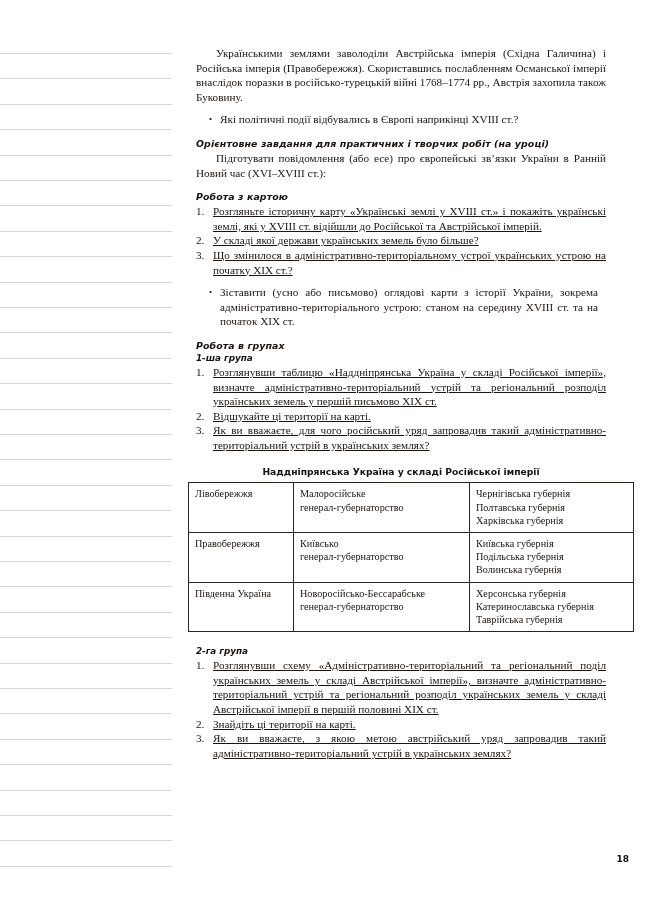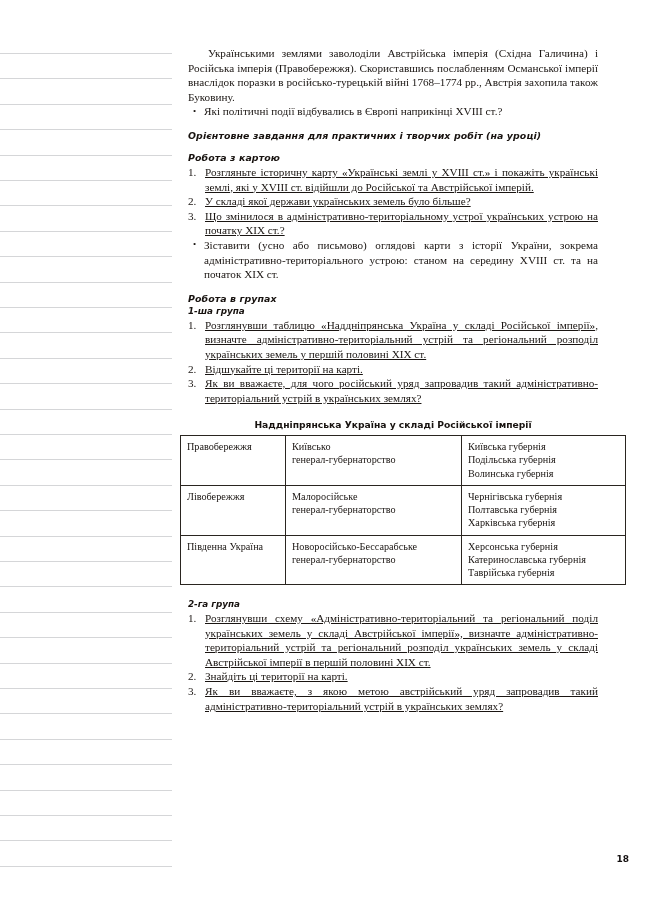--- a/index.html
+++ b/index.html
@@ -29,21 +29,21 @@
     position: absolute;
     left: 0;
     width: 172px;
     height: 1px;
     background: #d5d6d8;
   }
 
   
   #page-body {
     position: absolute;
-    left: 188px;
+    left: 196px;
     top: 46px;
     width: 410px;
   }
 
   p.para {
     margin: 0 0 0 0;
     font-size: 11.2px;
     line-height: 14.6px;
     text-align: justify;
     text-indent: 20px;
@@ -62,21 +62,21 @@
   h4.groupname {
     margin: 2px 0 2px 0;
     font-family: "DejaVu Sans", "Liberation Sans", sans-serif;
     font-size: 8.8px;
     font-weight: bold;
     font-style: italic;
     color: #17120f;
   }
 
   ul.bullets {
-    margin: 0;
+    margin: 8px;
     padding: 0;
     list-style: none;
   }
   ul.bullets > li {
     position: relative;
     padding-left: 16px;
     font-size: 11.2px;
     line-height: 14.6px;
     text-align: justify;
     margin-bottom: 0px;
@@ -195,65 +195,66 @@
 
 <div id="page-body">
 
   <p class="para">Українськими землями заволоділи Австрійська імперія (Східна Галичина) і Російська імперія (Правобережжя). Скориставшись послабленням Османської імперії внаслідок поразки в російсько-турецькій війні 1768–1774 рр., Австрія захопила також Буковину.</p>
 
   <ul class="bullets">
     <li>Які політичні події відбувались в Європі наприкінці XVIII ст.?</li>
   </ul>
 
   <h4 class="subhead">Орієнтовне завдання для практичних і творчих робіт (на уроці)</h4>
+  <p class="para">Підготувати повідомлення (або есе) про європейські зв’язки України в Ранній Новий час (XVI–XVIII ст.):</p>
 
   <h4 class="subhead">Робота з картою</h4>
   <ol class="numbered">
     <li>Розгляньте історичну карту «Українські землі у XVIII ст.» і покажіть українські землі, які у XVIII ст. відійшли до Російської та Австрійської імперій.</li>
     <li>У складі якої держави українських земель було більше?</li>
     <li>Що змінилося в адміністративно-територіальному устрої українських устрою на початку XIX ст.?</li>
   </ol>
 
   <ul class="bullets">
     <li>Зіставити (усно або письмово) оглядові карти з історії України, зокрема адміністративно-територіального устрою: станом на середину XVIII ст. та на початок XIX ст.</li>
   </ul>
 
   <h4 class="subhead">Робота в групах</h4>
   <h4 class="groupname">1-ша група</h4>
   <ol class="numbered">
-    <li>Розглянувши таблицю «Наддніпрянська Україна у складі Російської імперії», визначте адміністративно-територіальний устрій та регіональний розподіл українських земель у першій половині XIX ст.</li>
+    <li>Розглянувши таблицю «Наддніпрянська Україна у складі Російської імперії», визначте адміністративно-територіальний устрій та регіональний розподіл українських земель у першій письмово XIX ст.</li>
     <li>Відшукайте ці території на карті.</li>
     <li>Як ви вважаєте, для чого російський уряд запровадив такий адміністративно-територіальний устрій в українських землях?</li>
   </ol>
 
   <div class="table-caption">Наддніпрянська Україна у складі Російської імперії</div>
   <table class="gov-table">
     <tbody>
+      <tr>
+        <td class="c1">Лівобережжя</td>
+        <td class="c2">
+          <span class="ln">Малоросійське</span>
+          <span class="ln">генерал-губернаторство</span>
+        </td>
+        <td class="c3">
+          <span class="ln">Чернігівська губернія</span>
+          <span class="ln">Полтавська губернія</span>
+          <span class="ln">Харківська губернія</span>
+        </td>
+      </tr>
       <tr>
         <td class="c1">Правобережжя</td>
         <td class="c2">
           <span class="ln">Київсько</span>
           <span class="ln">генерал-губернаторство</span>
         </td>
         <td class="c3">
           <span class="ln">Київська губернія</span>
           <span class="ln">Подільська губернія</span>
           <span class="ln">Волинська губернія</span>
-        </td>
-      </tr>
-      <tr>
-        <td class="c1">Лівобережжя</td>
-        <td class="c2">
-          <span class="ln">Малоросійське</span>
-          <span class="ln">генерал-губернаторство</span>
-        </td>
-        <td class="c3">
-          <span class="ln">Чернігівська губернія</span>
-          <span class="ln">Полтавська губернія</span>
-          <span class="ln">Харківська губернія</span>
         </td>
       </tr>
       <tr>
         <td class="c1">Південна Україна</td>
         <td class="c2">
           <span class="ln">Новоросійсько-Бессарабське</span>
           <span class="ln">генерал-губернаторство</span>
         </td>
         <td class="c3">
           <span class="ln">Херсонська губернія</span>

